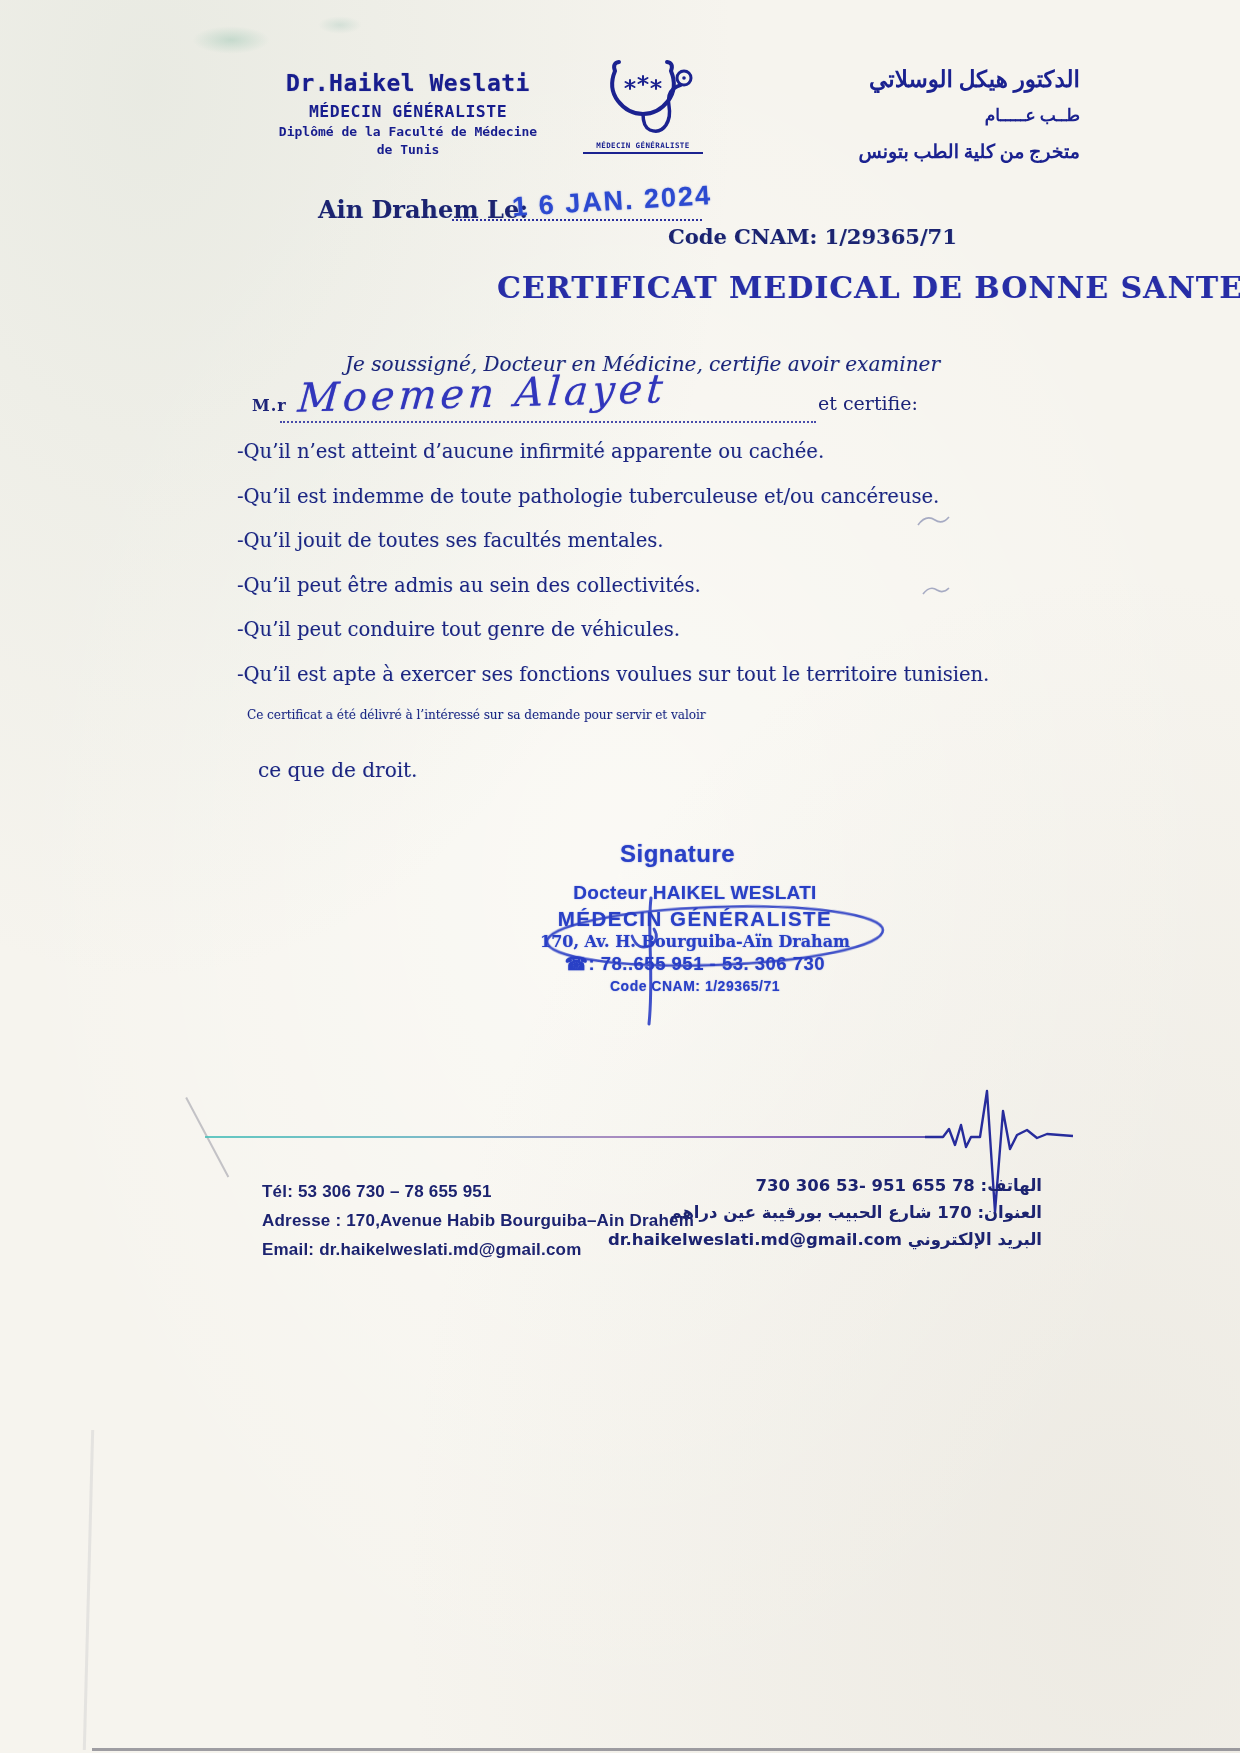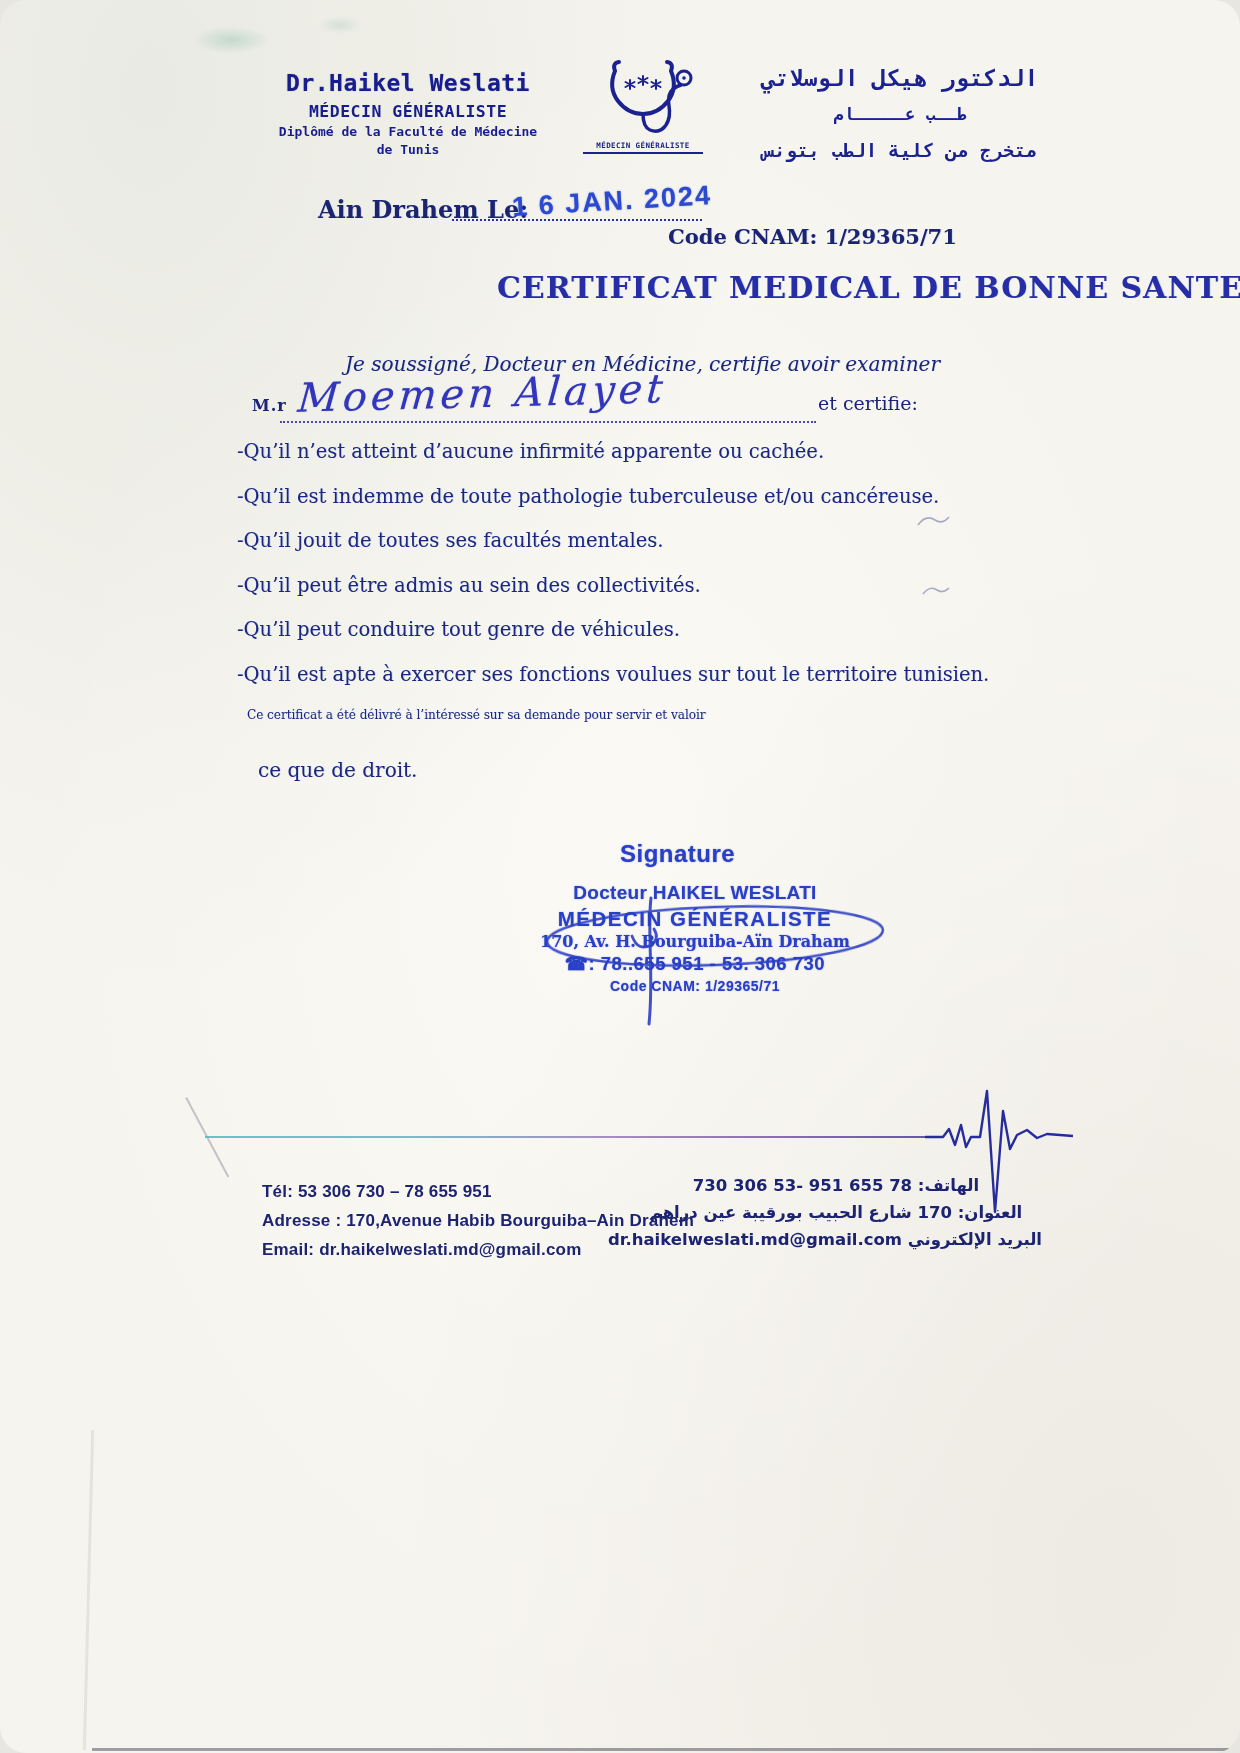--- a/index.html
+++ b/index.html
@@ -4,34 +4,33 @@
 <style>
   html,body{margin:0;padding:0;background:#e8e6e0;}
   .page{
     position:relative;width:1240px;height:1753px;margin:0 auto;overflow:hidden;
     background:
       radial-gradient(ellipse at 12% 5%, rgba(180,195,180,0.20), transparent 38%),
       radial-gradient(ellipse at 90% 90%, rgba(205,200,188,0.22), transparent 45%),
       radial-gradient(ellipse at 50% 50%, rgba(255,255,252,0.5), transparent 70%),
       #f6f4ee;
     font-family:"Liberation Sans",sans-serif;
-    border-radius:26px;
   }
   .abs{position:absolute;}
   
   .hdr-left{left:268px;top:70px;width:280px;text-align:center;color:#171d8e;
     font-family:"DejaVu Sans Mono",monospace;font-weight:bold;}
   .hdr-name{font-size:23px;letter-spacing:0.5px;white-space:nowrap;text-shadow:0 0 1px rgba(23,29,142,.5);}
   .hdr-spec{font-size:16.5px;margin-top:6px;letter-spacing:0.5px;}
   .hdr-dip{font-size:13px;margin-top:3px;white-space:nowrap;}
   .logo{left:583px;top:55px;width:120px;text-align:center;color:#1b2290;}
   .logo-cap{font-family:"DejaVu Sans Mono",monospace;font-weight:bold;font-size:7.5px;
     letter-spacing:0.4px;border-bottom:2px solid #1b2290;padding-bottom:2px;margin-top:-2px;white-space:nowrap;}
-  .hdr-ar{left:720px;top:62px;width:360px;text-align:center;color:#1b2290;
-    font-family:Liberation Mono, monospace;font-weight:bold;}
+  .hdr-ar{left:720px;top:62px;width:360px;color:#1b2290;
+    font-family:Liberation Serif, serif;font-weight:bold;}
   .ar-l1{font-size:23px;line-height:36px;}
   .ar-l2{font-size:17px;line-height:36px;}
   .ar-l3{font-size:19px;line-height:36px;}
   
   .serif{font-family:"DejaVu Serif",serif;}
   .date-label{left:318px;top:195px;font-size:24px;font-weight:bold;color:#1c2370;
     text-shadow:0.8px 0 0 rgba(90,160,215,.3);text-align:center;}
   .date-leader{left:452px;top:219px;width:250px;border-top:2.6px dotted #2a2f9e;height:0;}
   .date-stamp{left:512px;top:186px;font-family:"Liberation Sans",sans-serif;font-weight:bold;
     font-size:27px;color:#2c4ad0;transform:rotate(-3.5deg);letter-spacing:2px;white-space:nowrap;
@@ -66,21 +65,21 @@
   .st4{font-size:18.5px;font-weight:bold;margin-top:2px;letter-spacing:0.5px;white-space:nowrap;}
   .st5{font-size:14px;font-weight:bold;letter-spacing:0.5px;margin-top:3px;}
   .sig-overlay{left:520px;top:888px;}
   
   .divider{left:205px;top:1136px;width:738px;height:2.4px;opacity:.85;
     background:linear-gradient(90deg,#49bfb9 0%,#62b3c0 28%,#9a7ab8 55%,#7b52b0 78%,#4438a8 100%);}
   .ecg{left:925px;top:1085px;}
   
   .ft-left{left:262px;top:1182px;color:#1c2370;font-weight:600;font-size:17px;letter-spacing:0.2px;}
   .ft-left div{margin-bottom:9px;white-space:nowrap;}
-  .ft-right{left:630px;top:1172px;width:412px;text-align:center;color:#1c2370;
+  .ft-right{left:630px;top:1172px;width:412px;text-align:right;color:#1c2370;
     font-family:"DejaVu Sans",sans-serif;font-weight:bold;font-size:16.5px;line-height:27px;}
   .ft-right div{direction:rtl;white-space:nowrap;}
   
   .smudge1{left:192px;top:26px;width:78px;height:28px;border-radius:50%;
     background:radial-gradient(ellipse,rgba(110,175,150,0.30),transparent 70%);}
   .smudge2{left:318px;top:16px;width:44px;height:18px;border-radius:50%;
     background:radial-gradient(ellipse,rgba(120,175,160,0.22),transparent 70%);}
   .fold-line{left:187px;top:1097px;width:90px;height:1.6px;background:rgba(110,110,130,0.38);
     transform-origin:0 0;transform:rotate(62deg);}
   .edge-left{left:87px;top:1430px;width:3px;height:320px;background:rgba(150,150,160,0.18);transform:rotate(1.5deg);}

